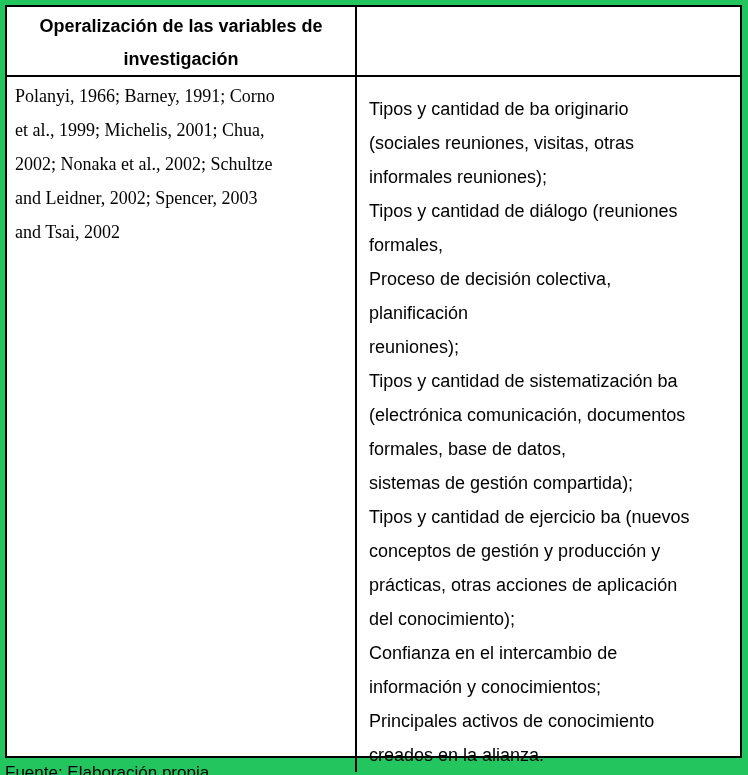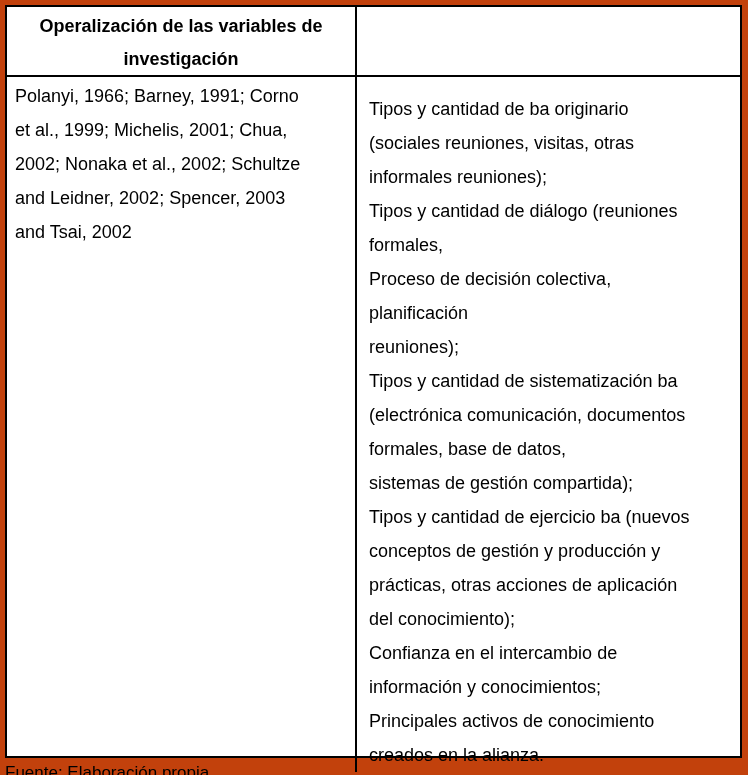--- a/index.html
+++ b/index.html
@@ -1,21 +1,21 @@
 <!DOCTYPE html>
 <html><head>
 <meta charset="utf-8">
 <style>
   * { margin: 0; padding: 0; box-sizing: border-box; }
   html, body { background: #ffffff; }
   .page {
     position: relative;
     width: 748px;
     height: 775px;
-    background: #c2410c;
+    background: #22c55e;
     overflow: hidden;
     font-family: "Liberation Sans", sans-serif;
     color: #000000;
   }
   .var-table {
     position: absolute;
     left: 5px;
     top: 5px;
     width: 737px;
     height: 753px;
@@ -41,21 +41,21 @@
     border-right: 2px solid #000000;
     flex-shrink: 0;
   }
   .header-cell-left {
     font-weight: bold;
     text-align: center;
     line-height: 33px;
     padding: 3px 6px 0 6px;
   }
   .header-cell-right { flex: 1; }
-  .body-cell-left  { padding: 2px 17px 0 8px; }
+  .body-cell-left  { padding: 2px 17px 0 8px; font-family: Liberation Serif, serif; }
   .body-cell-right { flex: 1; padding: 2px 10px 0 12px; margin-top: 13px; }
   .source-note {
     position: absolute;
     left: 5px;
     top: 763px;
     font-size: 17px;
     line-height: 20px;
     white-space: nowrap;
   }
 </style>

